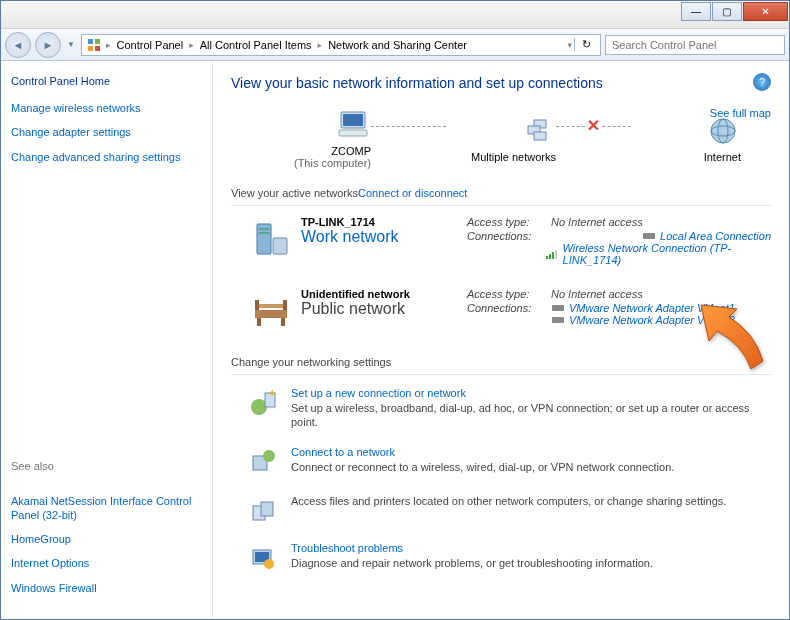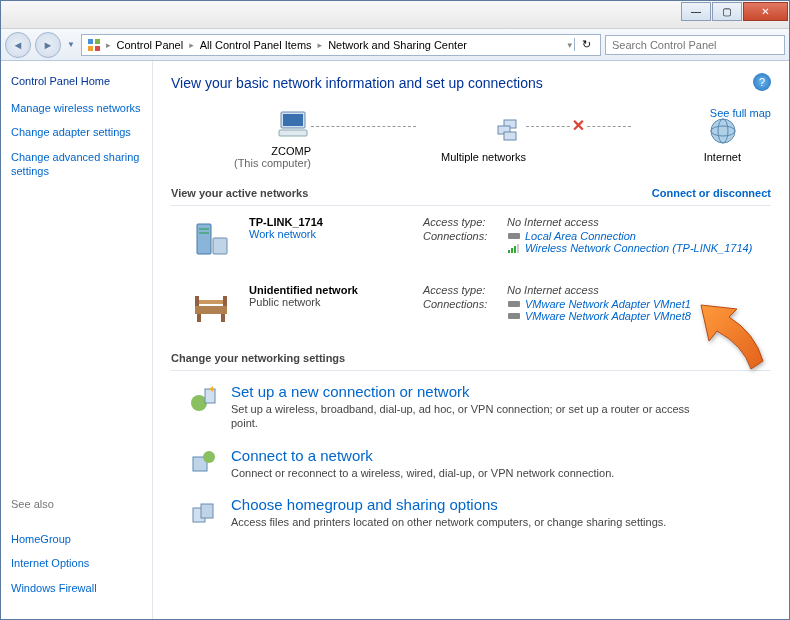--- a/index.html
+++ b/index.html
@@ -15,60 +15,60 @@
 .nav-back, .nav-fwd { width: 26px; height: 26px; border-radius: 50%; background: radial-gradient(#e8eef6, #d0dceb); border: 1px solid #a0b4cc; display: flex; align-items: center; justify-content: center; font-size: 11px; color: #5a7aa0; cursor: pointer; }
 .nav-history { width: 12px; height: 26px; display: flex; align-items: center; justify-content: center; font-size: 8px; color: #5a7aa0; cursor: pointer; }
 .breadcrumb { flex: 1; height: 22px; border: 1px solid #a0b4cc; background: #fff; display: flex; align-items: center; font-size: 11px; padding: 0 2px; }
 .bc-icon { width: 16px; height: 16px; margin: 0 2px; display: inline-flex; align-items: center; justify-content: center; }
 .bc-item { padding: 0 4px; cursor: pointer; }
 .bc-sep { color: #888; font-size: 9px; padding: 0 2px; }
 .bc-refresh { width: 24px; border-left: 1px solid #a0b4cc; display: flex; align-items: center; justify-content: center; font-size: 11px; cursor: pointer; }
 .search { width: 180px; height: 20px; border: 1px solid #a0b4cc; background: #fff; font-size: 11px; padding: 0 20px 0 6px; color: #888; position: relative; }
 
 .body { flex: 1; display: flex; overflow: hidden; }
-.sidebar { width: 152px; background: #fff; border-right: 1px solid #e0e6ec; padding: 14px 10px; display: flex; flex-direction: column; }
+.sidebar { width: 212px; background: #fff; border-right: 1px solid #e0e6ec; padding: 14px 10px; display: flex; flex-direction: column; }
 .sidebar .home { color: #003399; font-size: 11px; margin-bottom: 14px; }
 .sidebar .link { color: #0066cc; font-size: 11px; margin-bottom: 10px; cursor: pointer; line-height: 1.3; }
 .sidebar .spacer { flex: 1; }
 .sidebar .seealso-hdr { color: #757575; font-size: 11px; margin-bottom: 22px; }
 
 .content { flex: 1; padding: 14px 18px 0 18px; overflow: hidden; position: relative; }
 .help-icon { position: absolute; right: 18px; top: 12px; width: 18px; height: 18px; border-radius: 50%; background: radial-gradient(#6cb7f0, #1e6fb8); color: #fff; font-size: 11px; display: flex; align-items: center; justify-content: center; cursor: pointer; }
 h2 { color: #003399; font-size: 14px; font-weight: normal; margin-bottom: 16px; }
 
 .map { display: flex; align-items: center; justify-content: space-between; padding: 0 30px 10px 30px; position: relative; }
 .map-node { display: flex; flex-direction: column; align-items: flex-end; width: 110px; }
 .map-node .icon { width: 36px; height: 36px; display: flex; align-items: center; justify-content: center; font-size: 28px; }
 .map-node .lbl { font-size: 11px; text-align: center; margin-top: 2px; }
 .map-node .sub { font-size: 11px; color: #666; text-align: center; }
 .map-conn { flex: 1; height: 1px; border-top: 1px dashed #999; position: relative; top: -12px; }
 .map-x { color: #d43; font-size: 16px; font-weight: bold; position: absolute; left: 50%; top: -11px; transform: translateX(-50%); background: #fff; }
 .map-link { position: absolute; right: 0; top: 0; font-size: 11px; color: #0066cc; cursor: pointer; }
 
-.section-hdr { font-size: 11px; color: #444; margin: 8px 0 6px 0; display: flex; justify-content: space-between; align-items: center; font-weight: bold; }
+.section-hdr { font-size: 11px; color: #444; margin: 8px 0 6px 0; display: flex; align-items: center; }
 .section-hdr .rlink { color: #0066cc; cursor: pointer; }
 .divider { height: 1px; background: #e0e6ec; margin: 2px 0; }
 
-.netblock { display: flex; padding: 8px 0 12px 16px; gap: 14px; }
+.netblock { display: flex; padding: 8px 0 12px 16px; gap: 6px; }
 .netblock .neticon { width: 48px; height: 48px; display: flex; align-items: center; justify-content: center; font-size: 36px; }
 .netblock .netmain { flex: 0 0 160px; }
 .netblock .netmain .name { font-size: 11px; font-weight: bold; }
-.netblock .netmain .type { font-size: 11px; color: #0066cc; cursor: pointer; }
+.netblock .netmain .type { font-size: 16px; color: #0066cc; cursor: pointer; }
 .netblock .netmain .type.plain { color: #444; cursor: default; }
 .netblock .netdetail { flex: 1; font-size: 11px; }
 .netblock .netdetail .row { display: flex; margin-bottom: 2px; font-style: italic; }
 .netblock .netdetail .k { width: 84px; color: #444; }
 .netblock .netdetail .v { color: #444; }
-.netblock .netdetail .conn { color: #0066cc; cursor: pointer; display: flex; align-items: center; gap: 4px; }
+.netblock .netdetail .conn { color: #0066cc; cursor: pointer; display: flex; align-items: center; gap: 4px; justify-content: flex-end; }
 .miniicon { width: 14px; height: 10px; display: inline-block; }
 
 .settings { margin-top: 4px; }
 .setitem { display: flex; gap: 12px; padding: 8px 0 8px 16px; }
 .setitem .seticon { width: 32px; height: 32px; display: flex; align-items: center; justify-content: center; font-size: 24px; }
-.setitem .settext .t { font-size: 15px; color: #0066cc; cursor: pointer; margin-bottom: 2px; }
+.setitem .settext .t { font-size: 11px; color: #0066cc; cursor: pointer; margin-bottom: 2px; }
 .setitem .settext .d { font-size: 11px; color: #444; line-height: 1.3; max-width: 460px; }
 
 .arrow-overlay { position: absolute; right: 24px; top: 242px; pointer-events: none; }
 .arrow-overlay svg { filter: drop-shadow(1px 2px 2px rgba(0,0,0,0.3)); }
 </style>
 </head>
 <body>
 
 <div class="window">
 
@@ -106,20 +106,21 @@
 
   <div class="body">
 
     <div class="sidebar">
       <div class="home">Control Panel Home</div>
       <div class="link">Manage wireless networks</div>
       <div class="link">Change adapter settings</div>
       <div class="link">Change advanced sharing settings</div>
       <div class="spacer"></div>
       <div class="seealso-hdr">See also</div>
+      <div class="link">Akamai NetSession Interface Control Panel (32-bit)</div>
       <div class="link">HomeGroup</div>
       <div class="link">Internet Options</div>
       <div class="link">Windows Firewall</div>
     </div>
 
     <div class="content">
       <div class="help-icon">?</div>
       <h2>View your basic network information and set up connections</h2>
 
       <div class="map">
@@ -280,22 +281,34 @@
             </div>
         </div>
         <div class="setitem">
           <div class="seticon">
               <svg width="28" height="28">
                 <rect x="4" y="10" width="12" height="14" fill="#d0e0f0" stroke="#6a8ab0"></rect>
                 <rect x="12" y="6" width="12" height="14" fill="#c0d4e8" stroke="#6a8ab0"></rect>
               </svg>
             </div>
           <div class="settext">
-              <div class="t">Choose homegroup and sharing options</div>
               <div class="d">Access files and printers located on other network computers, or change sharing settings.</div>
+            </div>
+        </div>
+        <div class="setitem">
+          <div class="seticon">
+              <svg width="28" height="28">
+                <rect x="4" y="6" width="18" height="14" fill="#c0d4e8" stroke="#5a8ab0"></rect>
+                <rect x="6" y="8" width="14" height="10" fill="#3a70b0"></rect>
+                <circle cx="20" cy="20" r="5" fill="#f0b030"></circle>
+              </svg>
+            </div>
+          <div class="settext">
+              <div class="t">Troubleshoot problems</div>
+              <div class="d">Diagnose and repair network problems, or get troubleshooting information.</div>
             </div>
         </div>
       </div>
 
       <div class="arrow-overlay">
         <svg width="70" height="70" viewBox="0 0 70 70">
           <defs>
               <linearGradient id="ag" x1="0" y1="0" x2="1" y2="1">
                 <stop offset="0" stop-color="#ff9a3c"></stop>
                 <stop offset="1" stop-color="#e2621b"></stop>

